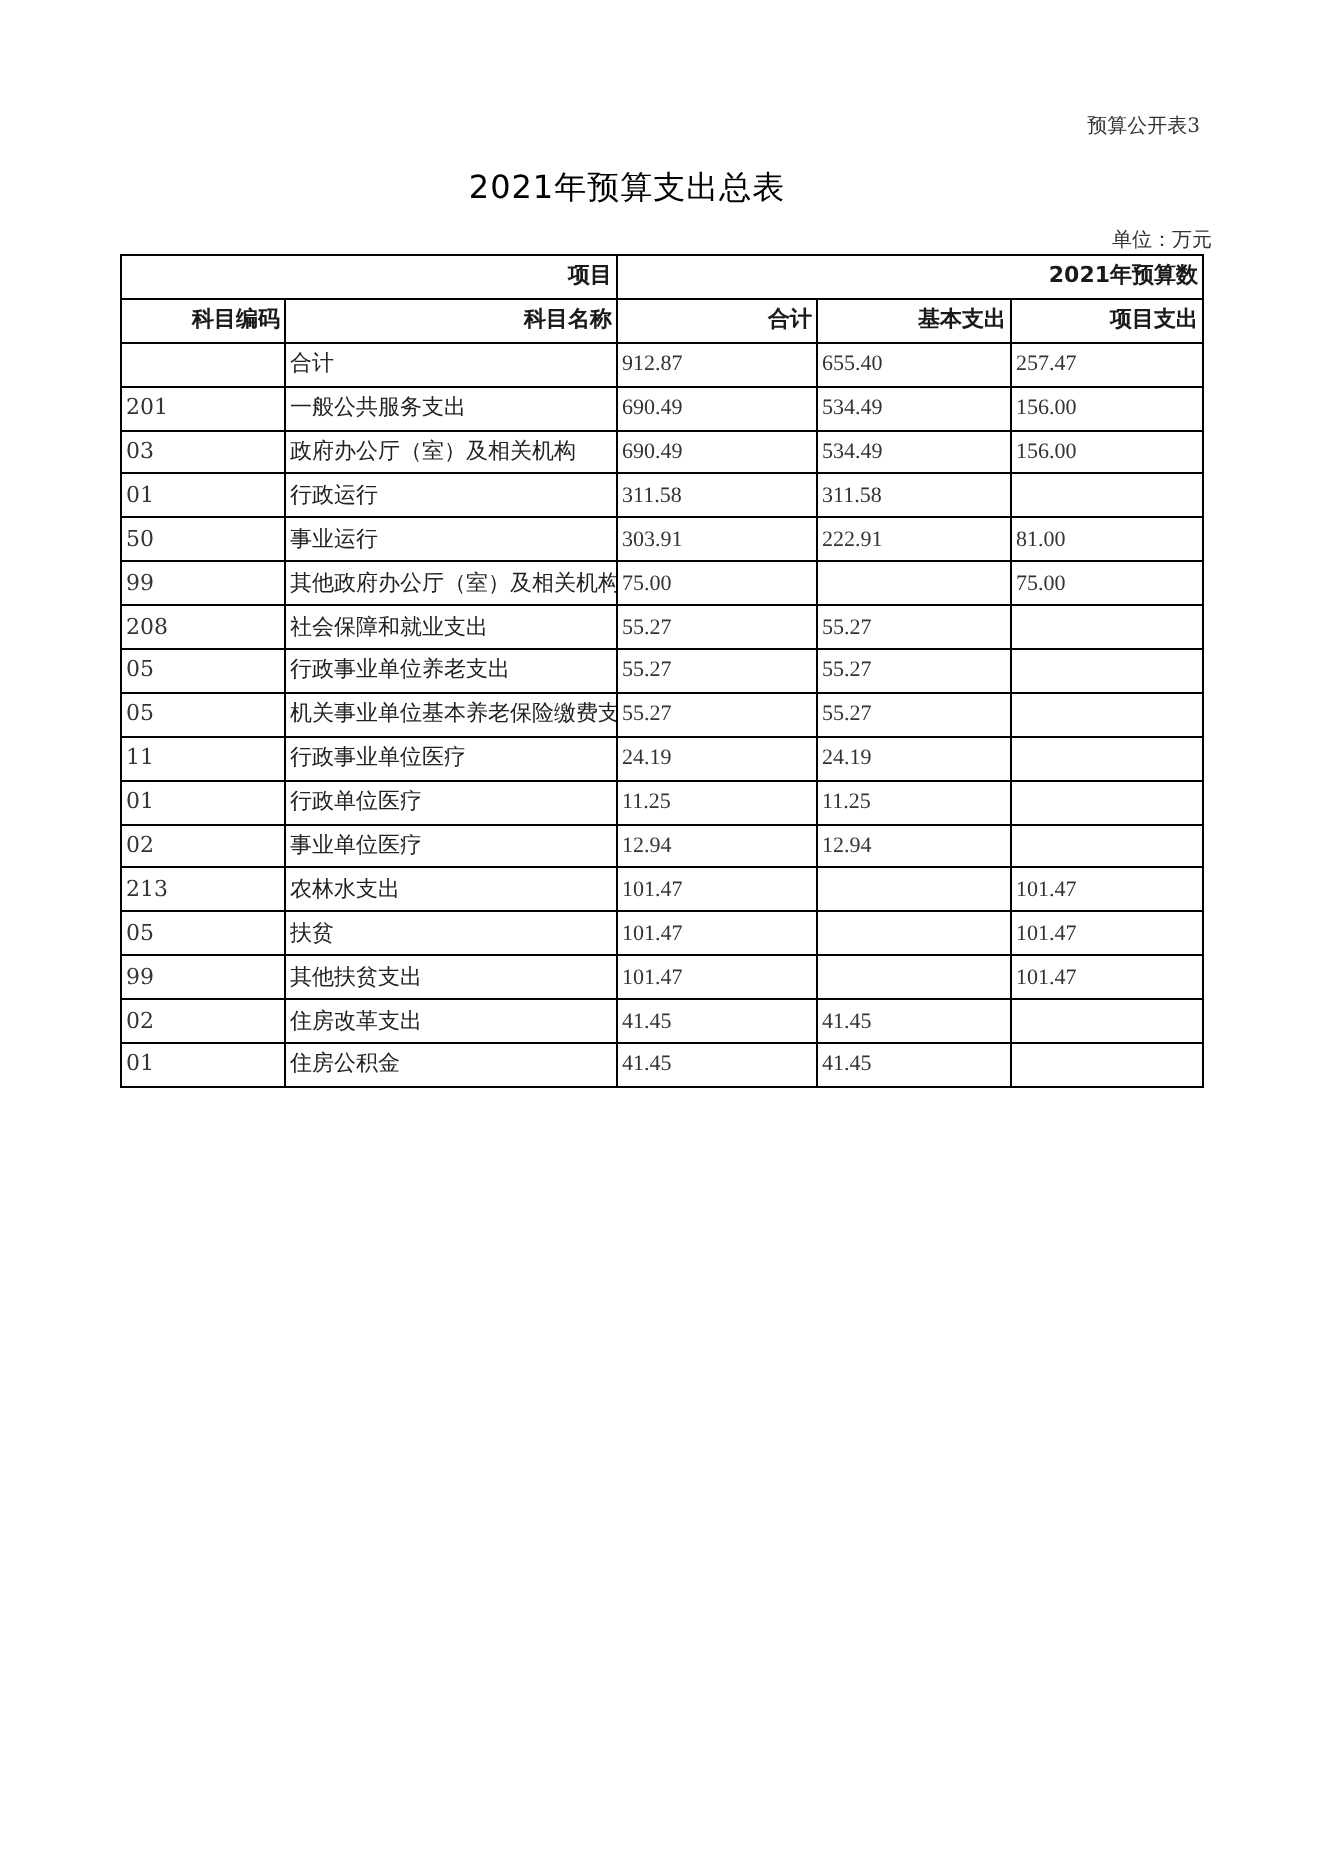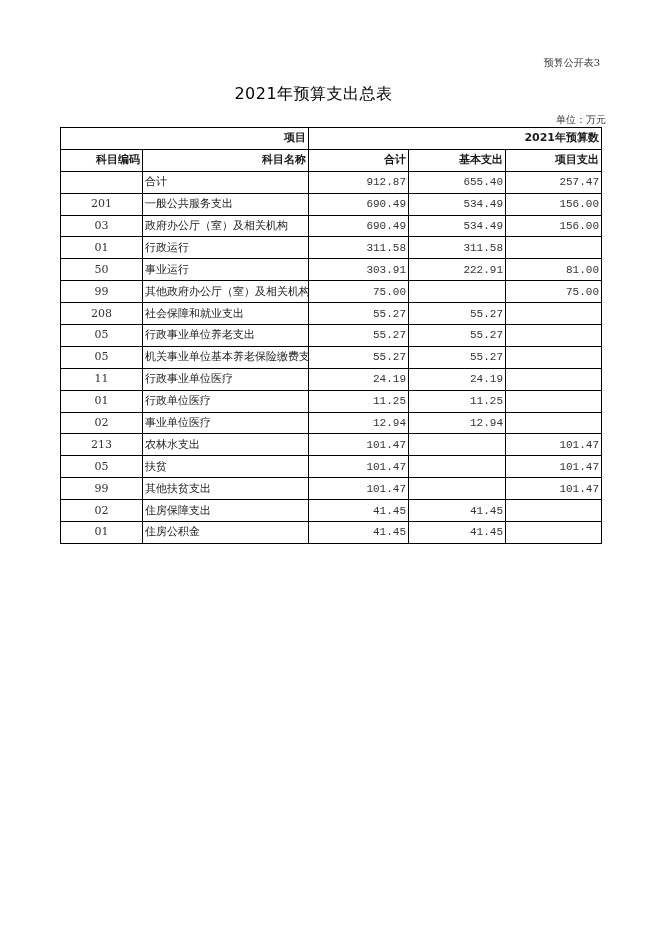--- a/index.html
+++ b/index.html
@@ -9,22 +9,22 @@
   .title { position: absolute; top: 84px; left: 0; width: 627px; text-align: center;
            font-family: "DejaVu Sans", "Liberation Sans", sans-serif;
            font-size: 16px; color: #000; letter-spacing: 0.5px; }
   .unit { position: absolute; top: 113px; right: 56px; font-size: 10px; color: #333; margin-left: 48px; }
   table.budget { position: absolute; top: 127px; left: 60px; border-collapse: collapse;
                  table-layout: fixed; width: 541px; }
   table.budget td, table.budget th { border: 1px solid #000; height: 20.9px; padding: 0 2px;
                  font-size: 11px; line-height: 20px; white-space: nowrap; overflow: hidden; }
   table.budget th { font-family: "DejaVu Sans", "Liberation Sans", sans-serif;
                     font-weight: bold; font-size: 11px; text-align: right; }
-  td.num { text-align: right; font-family: Liberation Mono, monospace; color: #333; }
-  td.code { text-align: center; color: #333; }
+  td.num { text-align: left; font-family: Liberation Serif, serif; color: #333; }
+  td.code { text-align: left; color: #333; }
   td.name { text-align: left; color: #222; }
   .l1 { padding-left: 2px; }
   .l2 { padding-left: 12px; }
   .l3 { padding-left: 24px; }
 </style>
 </head>
 <body>
 
 <div class="form-no">预算公开表3</div>
 <div class="title">2021年预算支出总表</div>
@@ -152,21 +152,21 @@
       </tr>
       <tr>
         <td class="code l3">99</td>
         <td class="name l3">其他扶贫支出</td>
         <td class="num">101.47</td>
         <td class="num"></td>
         <td class="num">101.47</td>
       </tr>
       <tr>
         <td class="code l2">02</td>
-        <td class="name l2">住房保障支出</td>
+        <td class="name l2">住房改革支出</td>
         <td class="num">41.45</td>
         <td class="num">41.45</td>
         <td class="num"></td>
       </tr>
       <tr>
         <td class="code l3">01</td>
         <td class="name l3">住房公积金</td>
         <td class="num">41.45</td>
         <td class="num">41.45</td>
         <td class="num"></td>

